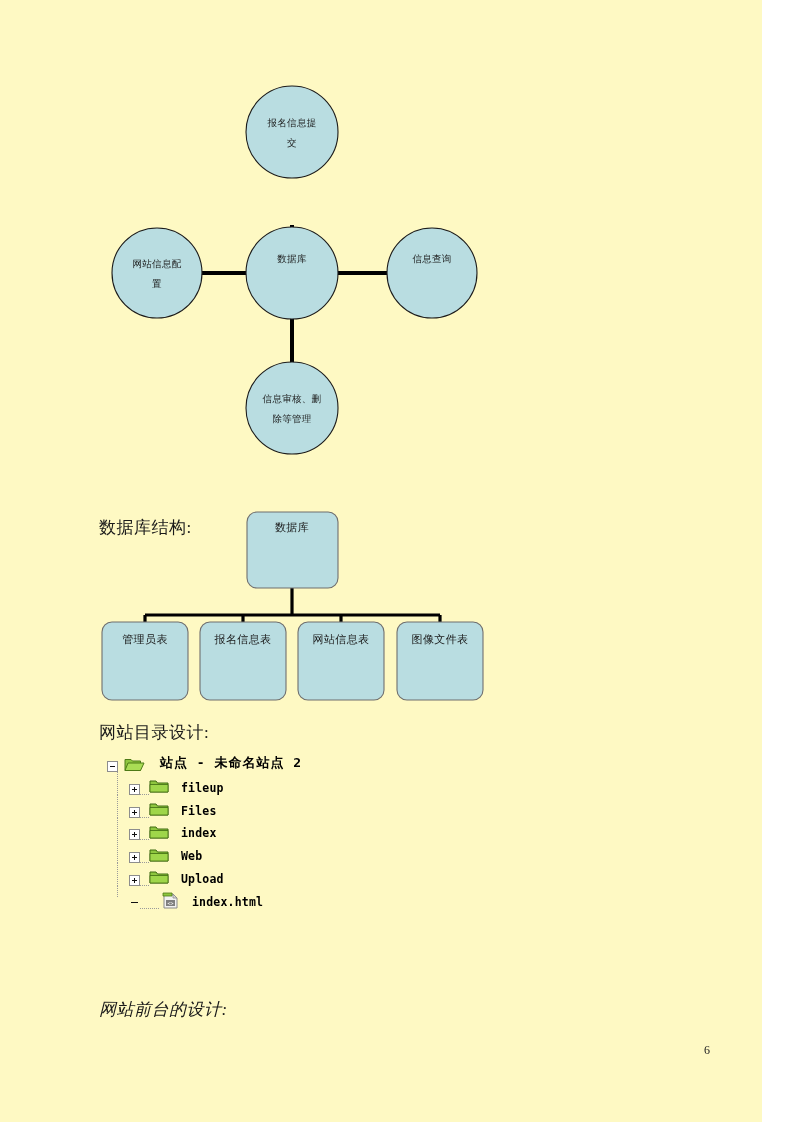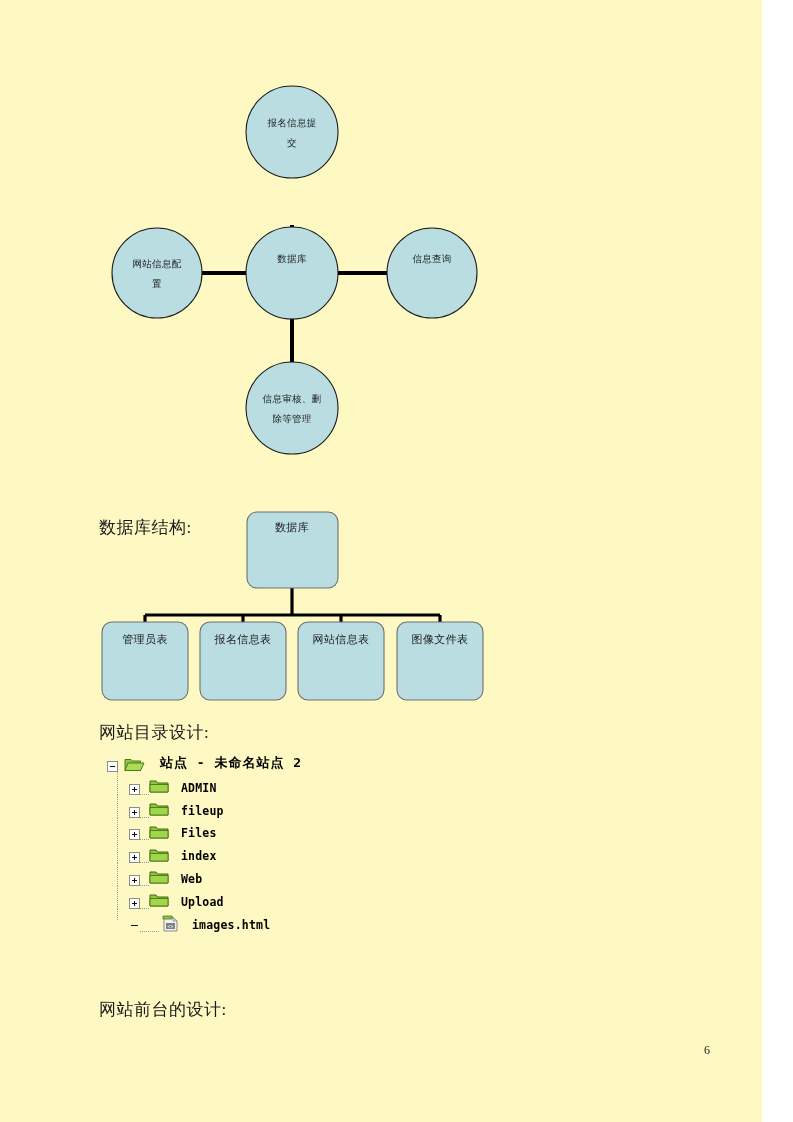--- a/index.html
+++ b/index.html
@@ -269,34 +269,20 @@
       <div class="gap-root"></div>
       <div class="icon-slot">
         <svg width="21" height="16" viewBox="0 0 21 16" xmlns="http://www.w3.org/2000/svg">
           <path d="M1 3.5 L1 14.5 L16.5 14.5 L16.5 5 L8.5 5 L7 3.5 Z" fill="#8ec63f" stroke="#4d7a16" stroke-width="1"></path>
           <path d="M4 7 L20 7 L16.5 14.5 L1 14.5 Z" fill="#aadd55" stroke="#4d7a16" stroke-width="1"></path>
         </svg>
       </div>
       <div class="tree-label">站点 - 未命名站点 2</div>
     </div>
 
-    <div class="tree-row child">
-      <div class="tree-indent">
-          <div class="guide-vert"></div>
-        </div>
-      <div class="expander plus"></div>
-      <div class="dash-connector"></div>
-      <div class="icon-slot">
-        <svg width="21" height="16" viewBox="0 0 21 16" xmlns="http://www.w3.org/2000/svg">
-          <path d="M1 3 L7 3 L8.5 5 L19 5 L19 14 L1 14 Z" fill="#8ec63f" stroke="#3f6b10" stroke-width="1"></path>
-          <path d="M1 6.5 L19 6.5 L19 14 L1 14 Z" fill="#9fd64a" stroke="#3f6b10" stroke-width="0.8"></path>
-        </svg>
-      </div>
-      <div class="tree-label">ADMIN</div>
-    </div>
 
     <div class="tree-row child">
       <div class="tree-indent">
           <div class="guide-vert"></div>
         </div>
       <div class="expander plus"></div>
       <div class="dash-connector"></div>
       <div class="icon-slot">
         <svg width="21" height="16" viewBox="0 0 21 16" xmlns="http://www.w3.org/2000/svg">
           <path d="M1 3 L7 3 L8.5 5 L19 5 L19 14 L1 14 Z" fill="#8ec63f" stroke="#3f6b10" stroke-width="1"></path>
@@ -375,22 +361,22 @@
       <div class="dash-connector long"></div>
       <div class="icon-slot">
         <svg width="21" height="17" viewBox="0 0 21 17" xmlns="http://www.w3.org/2000/svg">
           <path d="M4 2 L13 2 L17 6 L17 16 L4 16 Z" fill="#f2f2f2" stroke="#8a8a8a" stroke-width="1"></path>
           <path d="M13 2 L13 6 L17 6 Z" fill="#d6d6d6" stroke="#8a8a8a" stroke-width="0.8"></path>
           <path d="M3 1 L12 1 L12 4 L3 4 Z" fill="#8ec63f" stroke="#4d7a16" stroke-width="0.8"></path>
           <rect x="6" y="8" width="9" height="6" fill="#7f7f7f"></rect>
           <text x="10.5" y="13" font-family="DejaVu Sans Mono, monospace" font-size="5" fill="#ffffff" text-anchor="middle">&lt;&gt;</text>
         </svg>
       </div>
-      <div class="tree-label">images.html</div>
+      <div class="tree-label">index.html</div>
     </div>
 
   </div>
 
-  <div class="doc-heading" style="left:99px; top:1000px;">网站前台的设计:</div>
+  <div class="doc-heading" style="left:99px; top:1000px;font-style:italic;">网站前台的设计:</div>
 
   <div id="page-number">6</div>
 
 </div>
 
 </body></html>

